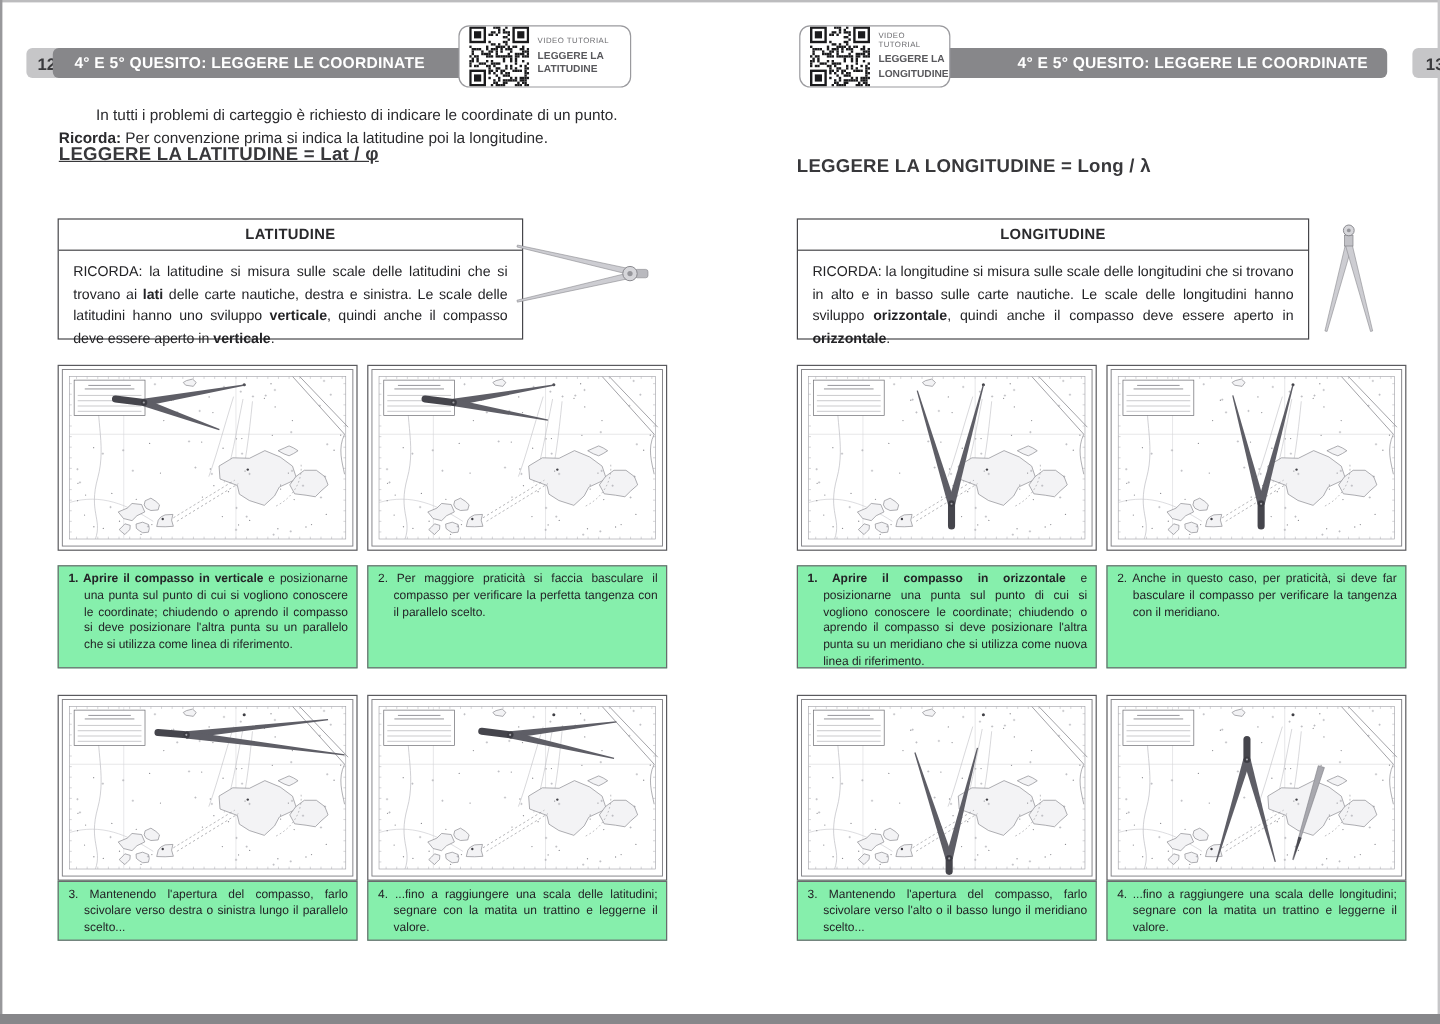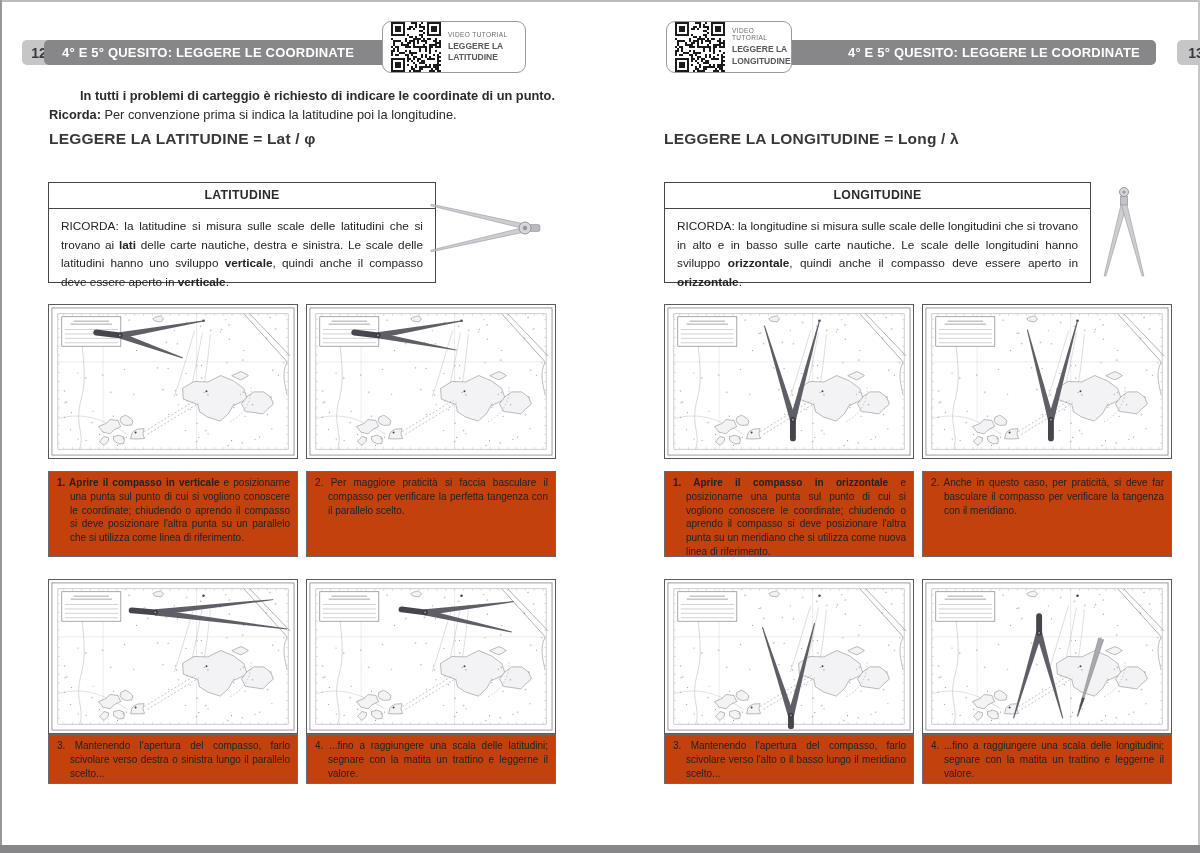--- a/index.html
+++ b/index.html
@@ -32,36 +32,36 @@
   .qrbox{
     top:21px;height:52px;background:#fff;border:1px solid #9a9a9e;border-radius:9px;
     display:flex;align-items:center;gap:7px;padding:4px 8px;box-sizing:border-box;z-index:3;
   }
   .qrbox svg{flex:0 0 auto;}
   .qrtext{display:flex;flex-direction:column;justify-content:center;}
   .qrkicker{font-size:6.5px;color:#6a6a6e;letter-spacing:.4px;}
   .qrtitle{font-size:8.5px;font-weight:bold;color:#58585c;line-height:1.3;margin-top:3px;white-space:pre-line;}
   
   .intro{left:49px;top:86px;width:516px;font-size:12.8px;line-height:1.5;}
-  .intro .b{font-weight:bold;padding-left:31px;}
+  .intro .b{font-weight:normal;padding-left:31px;}
   .section-title{font-size:15.5px;font-weight:bold;color:#38383b;letter-spacing:.2px;}
   
   .infobox{border:1.2px solid #46464a;background:#fff;box-sizing:border-box;}
   .infobox .ib-title{
     font-size:12.3px;font-weight:bold;text-align:center;line-height:24px;height:25px;
     border-bottom:1px solid #46464a;letter-spacing:.3px;
   }
   .infobox .ib-body{
     font-size:11.8px;line-height:1.58;text-align:justify;padding:8px 12px;color:#232326;
   }
   
   .fig{width:250px;}
   .imgbox{height:155px;border:1px solid #5a5a5e;box-sizing:border-box;background:#fff;overflow:hidden;}
   .capbox{
-    border:1px solid #6a6a6e;box-sizing:border-box;background:#c2410c;overflow:hidden;
+    border:1px solid #6a6a6e;box-sizing:border-box;background:#86efac;overflow:hidden;
     font-size:10px;line-height:1.38;text-align:justify;color:#232326;
     padding:4px 7px 4px 8px;
   }
   .capbox .hang{display:block;padding-left:13px;text-indent:-13px;}
   .cap-tall{margin-top:12px;height:86px;}
   .cap-short{height:50px;}
 </style>
 </head>
 <body>
 
@@ -283,21 +283,21 @@
       <span class="qrtitle">LEGGERE LA
 LATITUDINE</span>
     </div>
   </div>
 
   <div class="abs intro">
     <span class="b">In tutti i problemi di carteggio è richiesto di indicare le coordinate di un punto.</span><br>
     <span><span style="font-weight: bold;">Ricorda:</span><span> Per convenzione prima si indica la latitudine poi la longitudine.</span></span>
   </div>
 
-  <div class="abs section-title" style="left:49px;top:130px;">LEGGERE LA LATITUDINE = Lat / φ</div>
+  <div class="abs section-title" style="left:49px;top:120px;text-decoration:underline;">LEGGERE LA LATITUDINE = Lat / φ</div>
 
   <div class="abs infobox" style="left:48px;top:182px;width:388px;height:101px;">
     <div class="ib-title">LATITUDINE</div>
     <div class="ib-body"><span>RICORDA: la latitudine si misura sulle scale delle latitudini che si trovano ai </span><span style="font-weight: bold;">lati</span><span> delle carte nautiche, destra e sinistra. Le scale delle latitudini hanno uno sviluppo </span><span style="font-weight: bold;">verticale</span><span>, quindi anche il compasso deve essere aperto in </span><span style="font-weight: bold;">verticale</span><span>.</span></div>
   </div>
   <div class="abs" style="left:423px;top:197px;">
     <svg id="divH" width="122" height="62" viewBox="0 0 122 62">
         <polygon points="100.5,26.7 8.2,7.2 7.8,8.8 99.5,31.3" fill="#cdcdd2" stroke="#8a8a8f" stroke-width=".5"></polygon>
         <polygon points="99.5,30.7 7.8,53.2 8.2,54.8 100.5,35.3" fill="#cdcdd2" stroke="#8a8a8f" stroke-width=".5"></polygon>
         <rect x="106" y="27.5" width="11" height="7" rx="2" fill="#b9b9be" stroke="#85858a" stroke-width="0.5"></rect>

